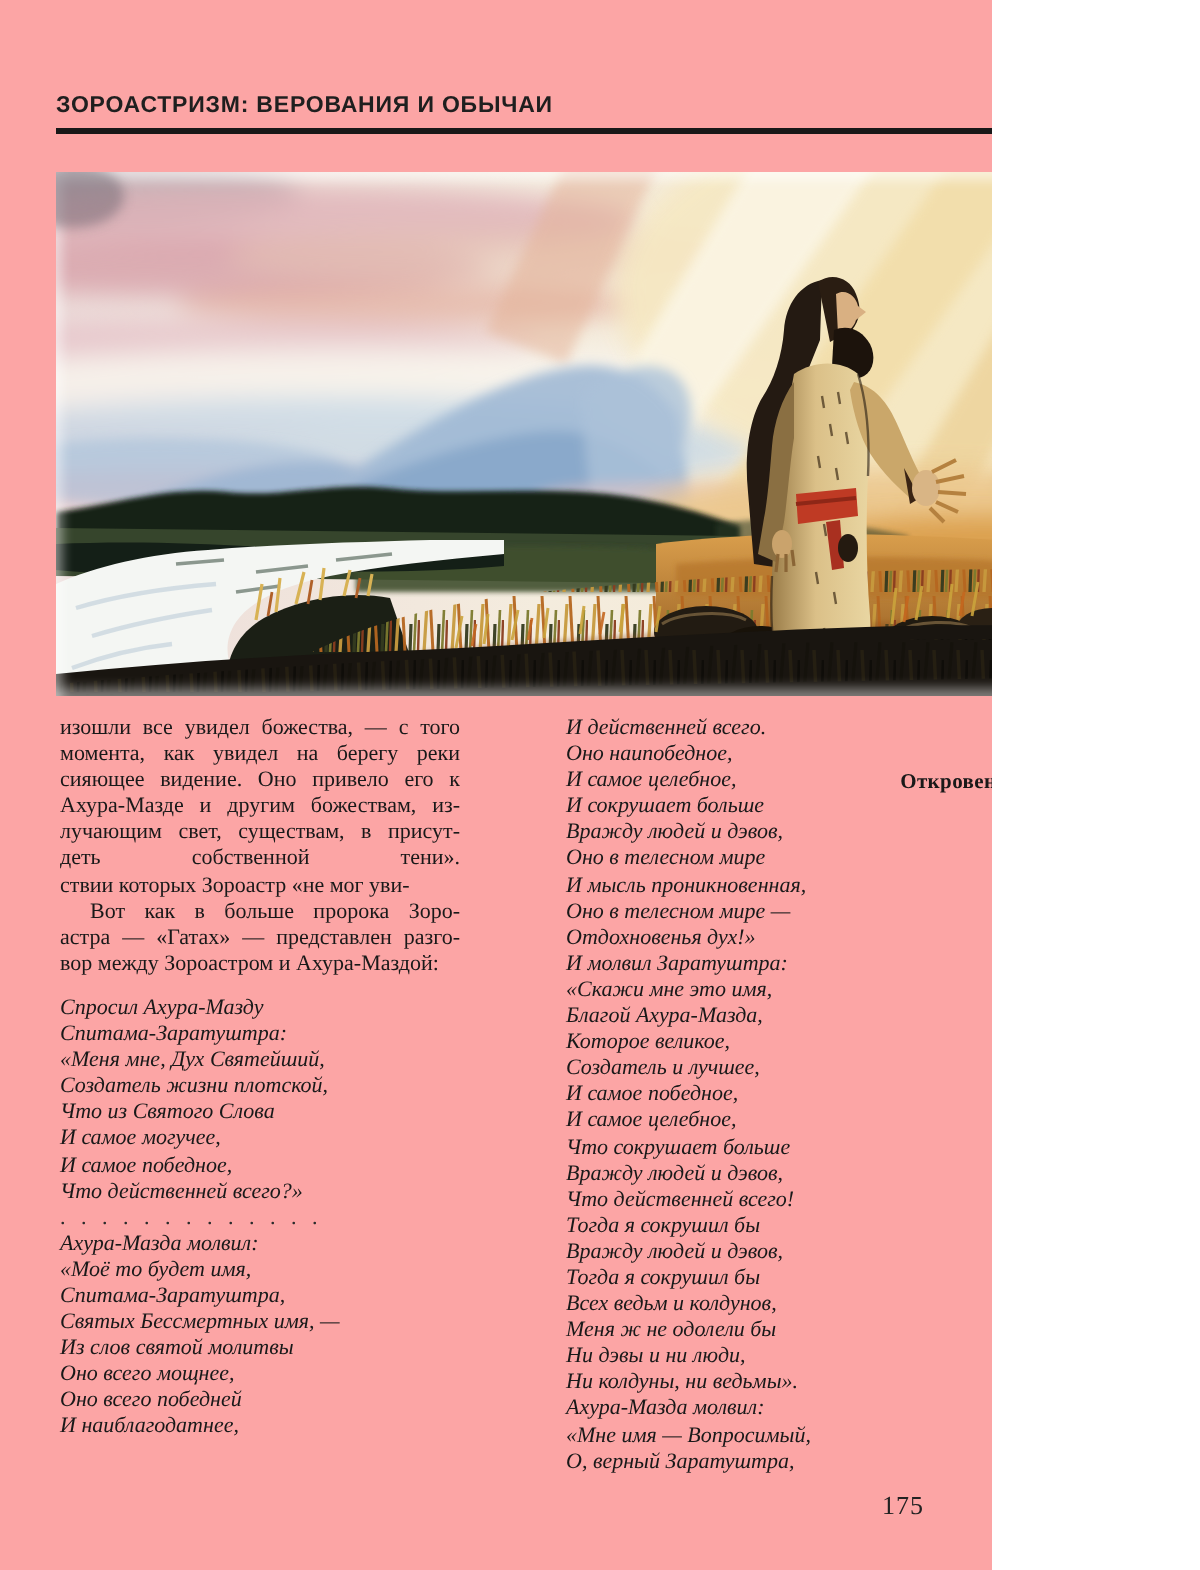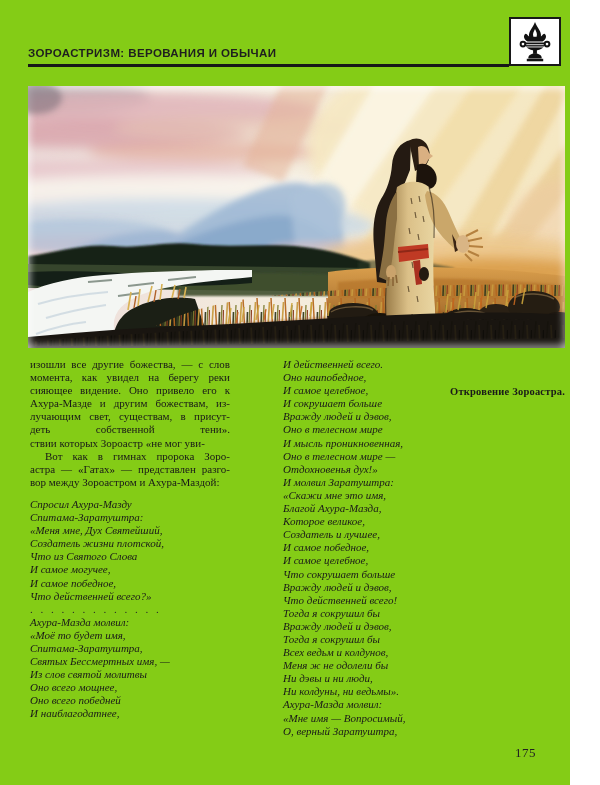--- a/index.html
+++ b/index.html
@@ -1,17 +1,17 @@
 <!DOCTYPE html>
 <html lang="ru"><head>
 <meta charset="utf-8">
 <style>
   html,body { margin:0; padding:0; background:#ffffff; }
   .page {
-    position:relative; width:570px; height:785px; background:#84cc16;
+    position:relative; width:496px; height:785px; background:#fca5a5;
     font-family:"Liberation Serif","DejaVu Serif",serif; color:#1c1c1c; overflow:hidden;
   }
   .header-title {
     position:absolute; left:28px; top:47px;
     font-family:"Liberation Sans","DejaVu Sans",sans-serif;
     font-size:11.5px; font-weight:bold; letter-spacing:0.4px; color:#1f1f1f;
     white-space:nowrap;
   }
   .rule { position:absolute; left:28px; top:64px; width:481px; height:2.5px; background:#181818; }
   .emblem {
@@ -213,30 +213,30 @@
         <rect x="-6" y="258" width="549" height="10" fill="#ffffff" opacity="0.45"></rect>
       </g>
       <ellipse cx="8" cy="12" rx="26" ry="16" fill="#6e6570" opacity="0.5" filter="url(#b3)"></ellipse>
     </svg>
   </div>
 
   <div class="caption">Откровение Зороастра.</div>
 
   <div class="col col-left">
     <div class="para">
-        <div class="pline">изошли все другие божества, — с слов</div>
+        <div class="pline">изошли все увидел божества, — с того</div>
         <div class="pline">момента, как увидел на берегу реки</div>
         <div class="pline">сияющее видение. Оно привело его к</div>
         <div class="pline">Ахура-Мазде и другим божествам, из-</div>
         <div class="pline">лучающим свет, существам, в присут-</div>
         <div class="pline">деть собственной тени».</div>
         <div class="pline">ствии которых Зороастр «не мог уви-</div>
       </div>
     <div class="para para-indent">
-        <div class="pline">Вот как в гимнах пророка Зоро-</div>
+        <div class="pline">Вот как в больше пророка Зоро-</div>
         <div class="pline">астра — «Гатах» — представлен разго-</div>
         <div class="pline">вор между Зороастром и Ахура-Маздой:</div>
       </div>
     <div class="verse">
         <div class="vline">Спросил Ахура-Мазду</div>
         <div class="vline">Спитама-Заратуштра:</div>
         <div class="vline">«Меня мне, Дух Святейший,</div>
         <div class="vline">Создатель жизни плотской,</div>
         <div class="vline">Что из Святого Слова</div>
         <div class="vline">И самое могучее,</div>

